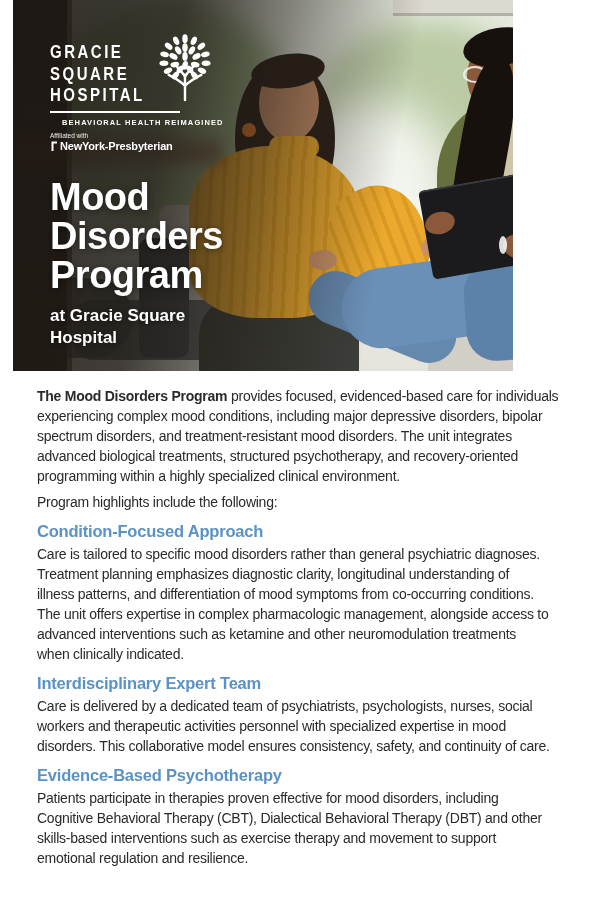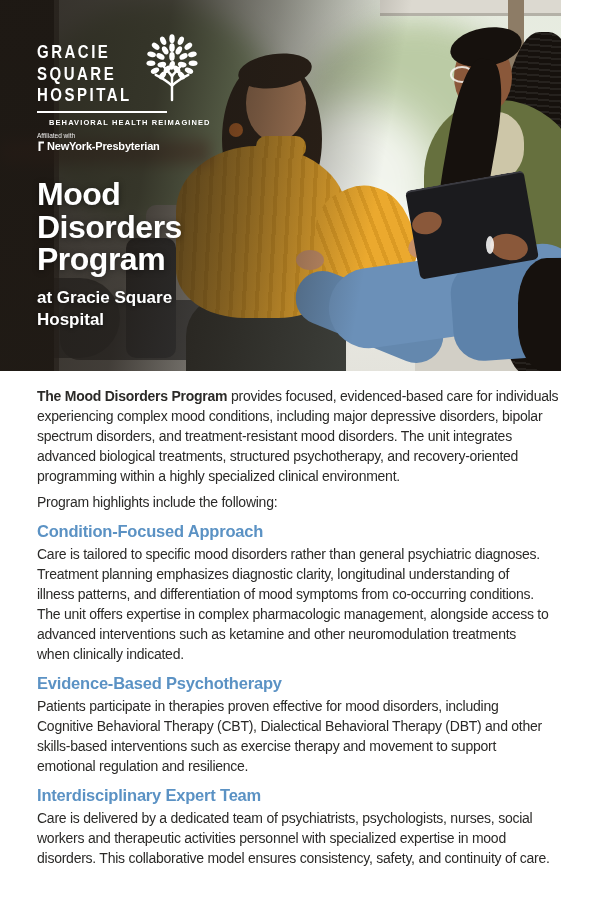--- a/index.html
+++ b/index.html
@@ -1,21 +1,21 @@
 <!DOCTYPE html>
 <html style="--heading-accent: #5b92c4; --text-dark: #2b2a28; --overlay-dark: #1e1914; --sweater-yellow: #e7a52e; --cardigan-green: #66703e; --jeans-blue: #6b90b8;"><head>
 <meta charset="utf-8">
 <style>
   * { margin:0; padding:0; box-sizing:border-box; }
   html,body { background:#ffffff; }
   body { font-family:"Liberation Sans", sans-serif; }
   .page { position:relative; width:600px; height:900px; overflow:hidden; background:#fff; }
 
   
-  .hero { position:relative; width:561px; height:371px; overflow:hidden; background:linear-gradient(180deg,#e6ebdf 0%,#eef0e9 55%,#e4e3dc 100%); }
+  .hero { position:relative; width:500px; height:371px; overflow:hidden; background:linear-gradient(180deg,#e6ebdf 0%,#eef0e9 55%,#e4e3dc 100%);margin-left:13px; }
   .hero .abs { position:absolute; }
 
   .foliage { border-radius:50%; filter:blur(14px); }
   .f1 { left:30px; top:0; width:250px; height:230px; background:#9cb585; opacity:.95; }
   .f2 { left:300px; top:20px; width:230px; height:190px; background:#b7c89f; opacity:.9; }
   .f3 { left:460px; top:90px; width:170px; height:200px; background:#8aa46f; opacity:.95; }
   .f4 { left:180px; top:170px; width:180px; height:150px; background:#a9bd92; opacity:.6; }
   .glow { left:270px; top:100px; width:170px; height:170px; background:#ffffff; opacity:.8; border-radius:50%; filter:blur(22px); }
 
   .frame-top { left:380px; top:0; width:220px; height:16px; background:#dcd9d0; border-bottom:3px solid #b4b1a7; }
@@ -74,21 +74,21 @@
 
   
   .hero-text { position:absolute; left:37px; top:40px; z-index:10; color:#fff; }
   .logo-row { display:flex; align-items:flex-start; }
   .logo-name { font-weight:bold; font-size:15px; line-height:1.18; letter-spacing:2.5px; transform:scaleY(1.25); transform-origin:top left; }
   .tree { margin-left:6px; margin-top:-6px; }
   .logo-rule { width:130px; height:2px; background:#fff; margin-top:9px; }
   .logo-tagline { font-size:7.5px; font-weight:bold; letter-spacing:1.1px; margin-top:5px;padding-left:12px; }
   .logo-affil { font-size:6.5px; margin-top:5px; opacity:.92; }
   .logo-nyp { display:flex; align-items:center; gap:2px; font-size:11px; font-weight:bold; letter-spacing:-0.2px; margin-top:1px; }
-  .hero-title { margin-top:26px; font-size:32px; font-weight:bold; line-height:1.02; letter-spacing:-0.5px; white-space:pre-line; text-shadow:0 1px 6px rgba(0,0,0,.45); }
+  .hero-title { margin-top:26px; font-size:38px; font-weight:bold; line-height:1.02; letter-spacing:-0.5px; white-space:pre-line; text-shadow:0 1px 6px rgba(0,0,0,.45); }
   .hero-subtitle { margin-top:11px; font-size:17px; font-weight:bold; line-height:1.3; white-space:pre-line; text-shadow:0 1px 4px rgba(0,0,0,.45); }
 
   
   .content { padding:15px 37px 0 37px; color:var(--text-dark,#2b2a28);border-radius:17px; }
   .body-text { font-size:14px; line-height:20px; letter-spacing:-0.25px; white-space:pre; overflow:hidden; }
   .intro { margin-bottom:6px; }
   .intro b { font-weight:bold; }
   .highlights { margin-bottom:0; }
   .section h2 { color:var(--heading-accent,#5b92c4); font-size:16.5px; line-height:20px; font-weight:bold; letter-spacing:-0.2px; margin:9px 0 3px 0; }
 </style>
@@ -225,27 +225,27 @@
       <p class="body-text">Care is tailored to specific mood disorders rather than general psychiatric diagnoses.
 Treatment planning emphasizes diagnostic clarity, longitudinal understanding of
 illness patterns, and differentiation of mood symptoms from co-occurring conditions.</p>
     </div>
     <div class="section">
       <p class="body-text">The unit offers expertise in complex pharmacologic management, alongside access to
 advanced interventions such as ketamine and other neuromodulation treatments
 when clinically indicated.</p>
     </div>
     <div class="section">
+      <h2>Interdisciplinary Expert Team</h2>
+      <p class="body-text">Care is delivered by a dedicated team of psychiatrists, psychologists, nurses, social
+workers and therapeutic activities personnel with specialized expertise in mood
+disorders. This collaborative model ensures consistency, safety, and continuity of care.</p>
+    </div>
+    <div class="section">
       <h2>Evidence-Based Psychotherapy</h2>
       <p class="body-text">Patients participate in therapies proven effective for mood disorders, including
 Cognitive Behavioral Therapy (CBT), Dialectical Behavioral Therapy (DBT) and other
 skills-based interventions such as exercise therapy and movement to support
 emotional regulation and resilience.</p>
     </div>
-    <div class="section">
-      <h2>Interdisciplinary Expert Team</h2>
-      <p class="body-text">Care is delivered by a dedicated team of psychiatrists, psychologists, nurses, social
-workers and therapeutic activities personnel with specialized expertise in mood
-disorders. This collaborative model ensures consistency, safety, and continuity of care.</p>
-    </div>
   </div>
 
 </div>
 
 </body></html>

